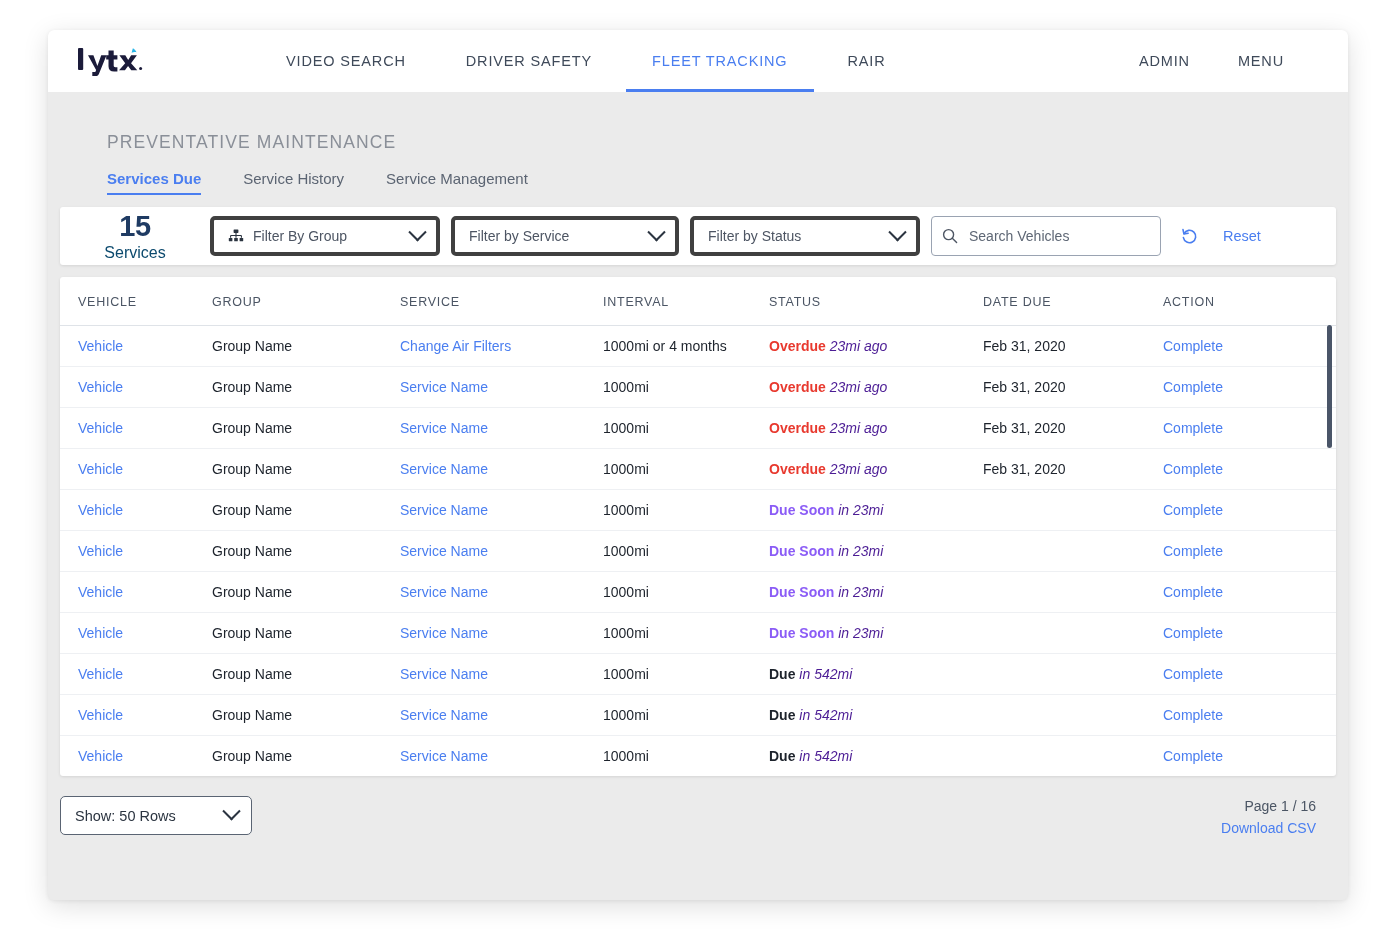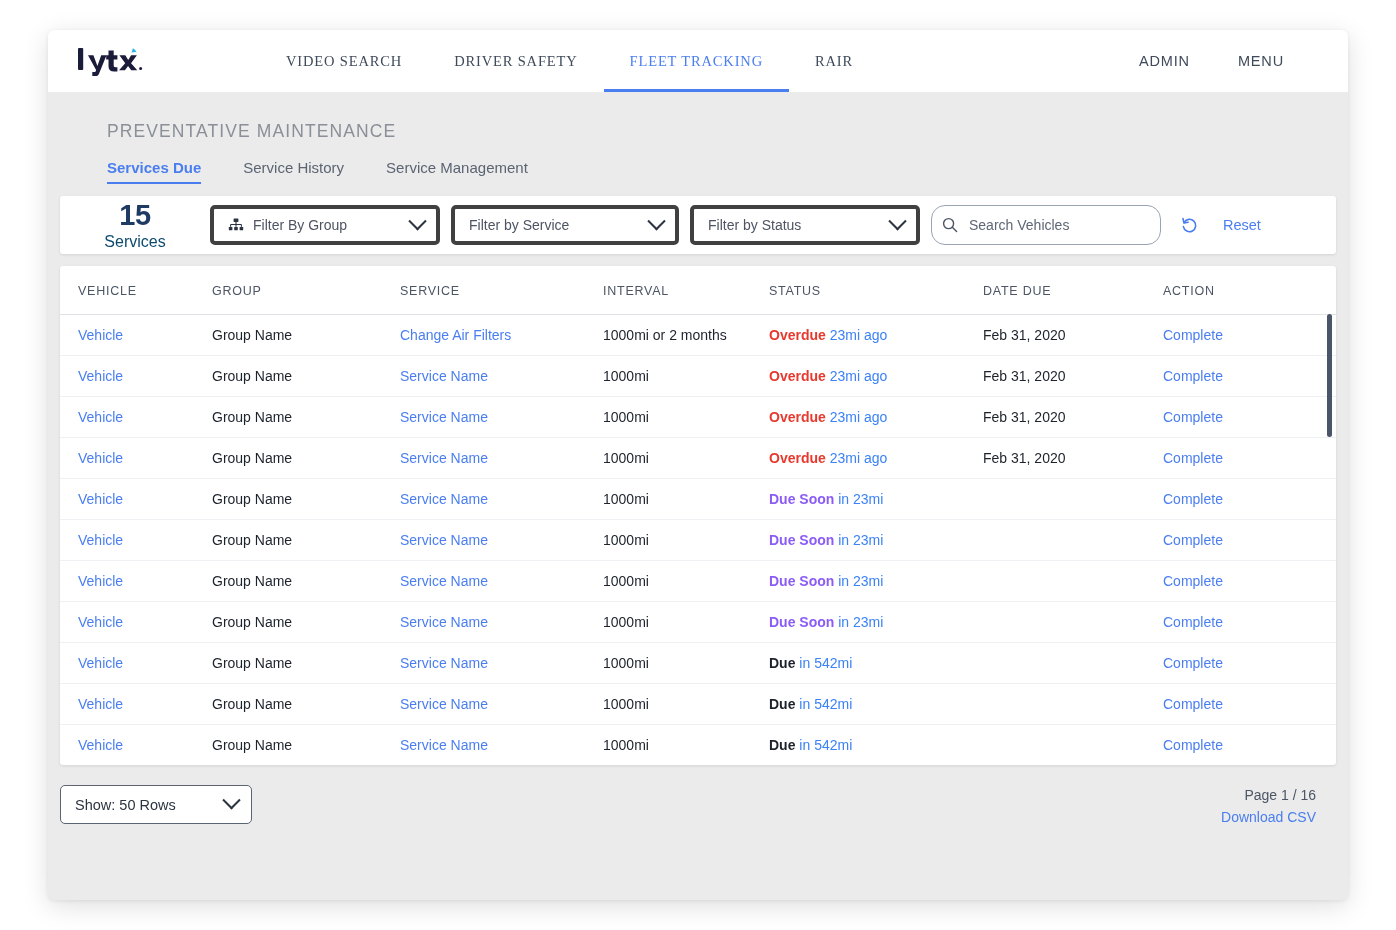--- a/index.html
+++ b/index.html
@@ -36,22 +36,21 @@
     display: flex; align-items: center;
     height: 100%;
   }
   .logo { display: block; }
 
   .nav-center {
     flex: 1;
     display: flex;
     align-items: center;
     height: 100%;
-    gap: 0px;
-    font-family: Liberation Serif, serif;
+    gap: 8px;
   }
   .nav-item {
     font-size: 14.5px;
     letter-spacing: 0.85px;
     color: #3f4a5a;
     height: 100%;
     display: flex; align-items: center;
     padding: 0 26px;
     cursor: pointer;
     position: relative;
@@ -68,21 +67,21 @@
   .nav-right {
     display: flex; align-items: center;
     height: 100%;
     padding-right: 40px;
     gap: 0;
   }
   .nav-right .nav-item { padding: 0 24px; }
 
   
   .page {
-    padding: 1px 12px;
+    padding: 12px 12px;
     height: calc(100% - 62px);
     background: #ebebeb;
   }
 
   .page-title {
     font-size: 17.5px;
     letter-spacing: 1.1px;
     color: #8a8f98;
     padding: 28px 0 0 47px;
     font-weight: 400;
@@ -169,21 +168,21 @@
     border-right: 2px solid #2b3440;
     border-bottom: 2px solid #2b3440;
     transform: rotate(45deg) translate(-3px,-3px);
     flex: none;
   }
 
   .searchbox {
     width: 230px;
     height: 40px;
     border: 1px solid #9aa3b2;
-    border-radius: 14px;
+    border-radius: 4px;
     display: flex;
     align-items: center;
     padding: 0 10px;
     background: #fff;
     margin-right: 20px;
   }
   .searchbox input {
     border: none; outline: none;
     font-size: 14px;
     font-family: "Liberation Sans", sans-serif;
@@ -234,21 +233,21 @@
   .c-sta { width: 214px; }
   .c-dat { width: 180px; }
   .c-act { width: auto; }
 
   thead th.c-veh { padding-left: 18px; }
 
   .lnk { color: #4a7ef0; cursor: pointer; }
   .st-overdue { color: #e8392e; font-weight: bold; }
   .st-duesoon { color: #8b5cf6; font-weight: bold; }
   .st-due { color: #1d232c; font-weight: bold; }
-  .st-rest { color: #3b82f6; font-weight: 400; }
+  .st-rest { color: #4c1d95; font-weight: 400; font-style: italic; }
 
   .scrollbar-track {
     position: absolute;
     right: 2px; top: 48px; bottom: 2px;
     width: 8px;
   }
   .scrollbar-thumb {
     position: absolute;
     top: 0px; left: 1px;
     width: 5px; height: 123px;
@@ -388,21 +387,21 @@
             <th class="c-sta">STATUS</th>
             <th class="c-dat">DATE DUE</th>
             <th class="c-act">ACTION</th>
           </tr>
         </thead>
         <tbody id="tbody">
             <tr>
               <td class="c-veh"><span class="lnk">Vehicle</span></td>
               <td class="c-grp">Group Name</td>
               <td class="c-srv"><span class="lnk">Change Air Filters</span></td>
-              <td class="c-int">1000mi or 2 months</td>
+              <td class="c-int">1000mi or 4 months</td>
               <td class="c-sta"><span class="st-overdue">Overdue</span><span class="st-rest"> 23mi ago</span></td>
               <td class="c-dat">Feb 31, 2020</td>
               <td class="c-act"><span class="lnk">Complete</span></td>
             </tr>
             <tr>
               <td class="c-veh"><span class="lnk">Vehicle</span></td>
               <td class="c-grp">Group Name</td>
               <td class="c-srv"><span class="lnk">Service Name</span></td>
               <td class="c-int">1000mi</td>
               <td class="c-sta"><span class="st-overdue">Overdue</span><span class="st-rest"> 23mi ago</span></td>

